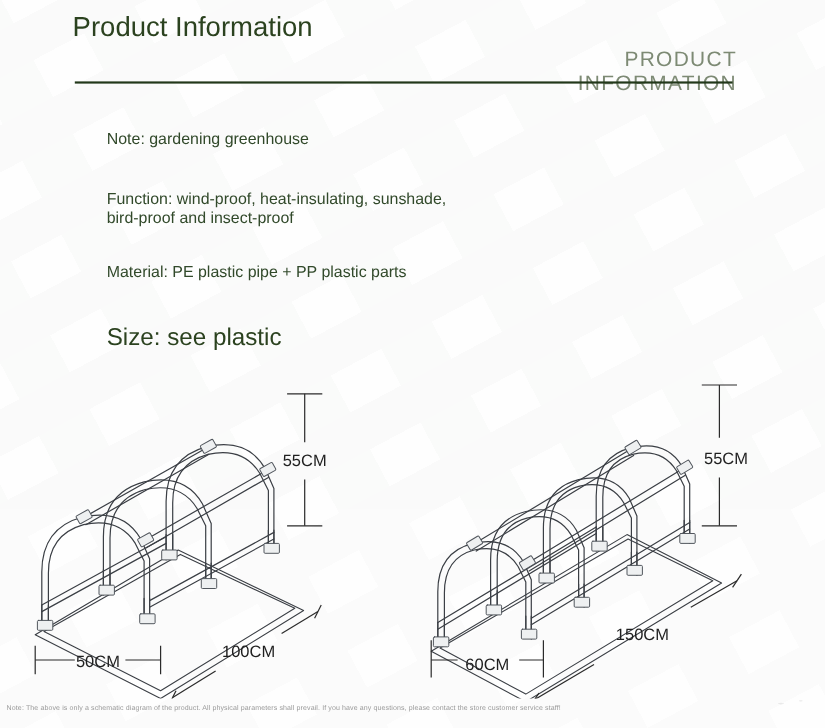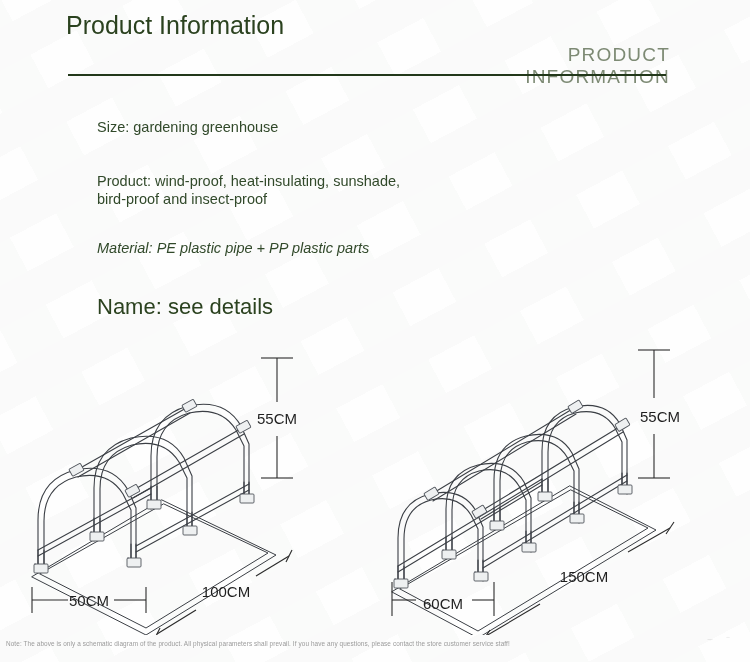--- a/index.html
+++ b/index.html
@@ -55,21 +55,21 @@
   .spec-line {
     position: absolute;
     left: 97px;
     font-size: 14.5px;
     line-height: 18px;
     color: #31492a;
     white-space: pre-line;
   }
   #spec-name     { top: 118px; }
   #spec-function { top: 172px; width: 380px; }
-  #spec-material { top: 239px; font-style: italic; }
+  #spec-material { top: 239px; }
 
   #size-heading {
     position: absolute;
     left: 97px; top: 294px;
     font-size: 22px;
     color: #2b421f;
   }
 
   
   .diagram {
@@ -118,28 +118,28 @@
 <div id="page">
 
   <div id="watermark-texture"></div>
 
   <div id="header-band">
     <div id="title-main">Product Information</div>
     <div id="title-sub">PRODUCT INFORMATION</div>
     <div id="header-rule"></div>
   </div>
 
-  <div class="spec-line" id="spec-name">Size: gardening greenhouse</div>
-
-  <div class="spec-line" id="spec-function">Product: wind-proof, heat-insulating, sunshade,
+  <div class="spec-line" id="spec-name">Note: gardening greenhouse</div>
+
+  <div class="spec-line" id="spec-function">Function: wind-proof, heat-insulating, sunshade,
 bird-proof and insect-proof</div>
 
   <div class="spec-line" id="spec-material">Material: PE plastic pipe + PP plastic parts</div>
 
-  <div id="size-heading">Name: see details</div>
+  <div id="size-heading">Size: see plastic</div>
 
   <div class="diagram" id="diagram-left">
     <svg width="320" height="295" viewBox="0 0 320 295">
       <g fill="none" stroke="#3b3f45" stroke-width="1.1" stroke-linecap="round" stroke-linejoin="round">
 
         <g stroke-width="1">
           <path d="M 14 237 L 128 295 L 258 215 L 144 160 Z"></path>
         </g>
         <g stroke-width="1">
           <path d="M 22 234 L 128 288 L 250 213 L 146 164 Z"></path>

